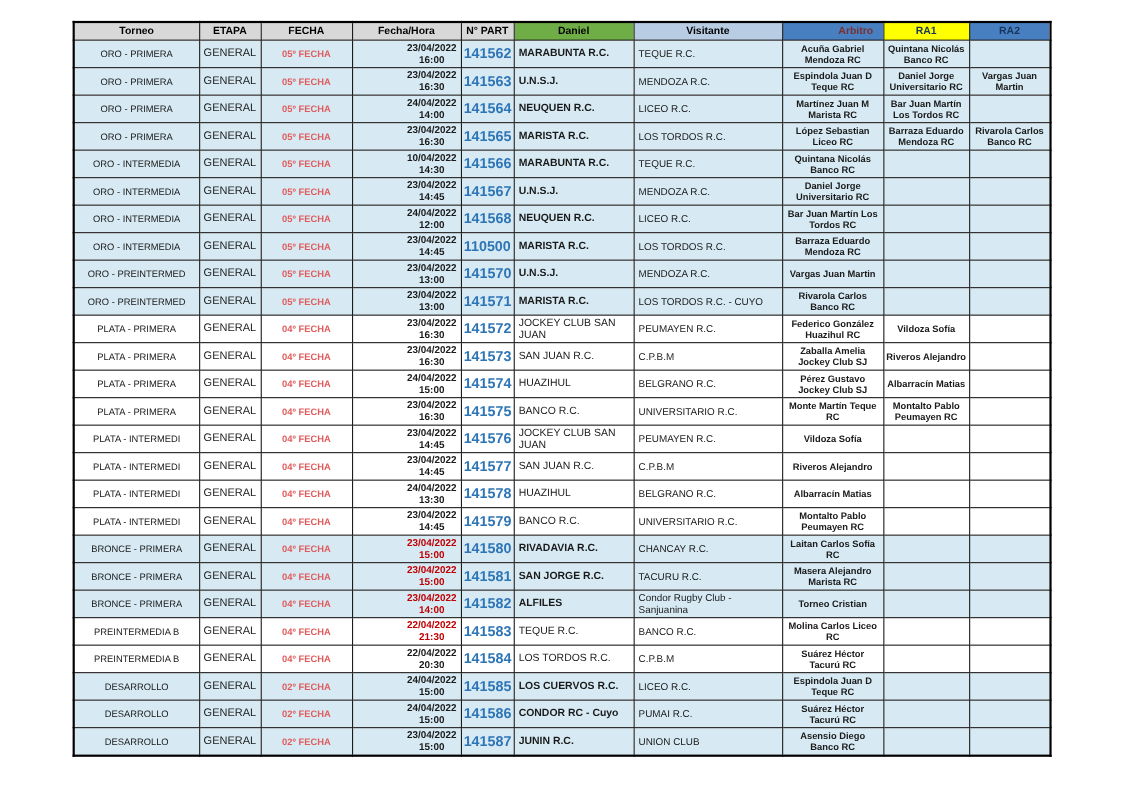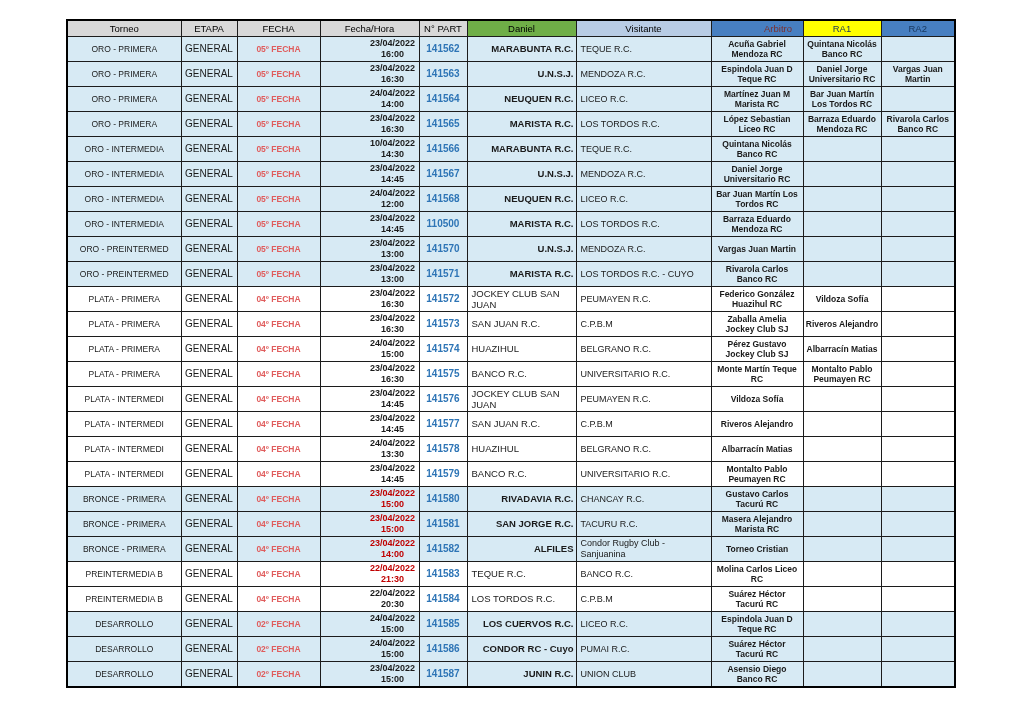--- a/index.html
+++ b/index.html
@@ -11,21 +11,21 @@
   .sheet{position:absolute;left:66px;top:19px;}
   table{
     border-collapse:collapse;table-layout:fixed;width:888px;
     border:2px solid #000;
   }
   th,td{
     border:1px solid #1c1c1c;overflow:hidden;padding:0 2px;
     vertical-align:middle;
   }
   th{
-    height:15px;font-size:9.5px;font-weight:normal;text-align:center;
+    height:15px;font-size:9.5px;font-weight:bold;text-align:center;
     color:#000;
   }
   td{
     height:24px;font-size:8.5px;text-align:center;color:#1a1a1a;
     line-height:1.18;
   }
   
   .h-gray{background:var(--header-gray);}
   .h-local{background:var(--header-green);}
   .h-visitante{background:var(--header-periwinkle);}
@@ -34,23 +34,23 @@
   .h-ra2{background:var(--header-blue);color:var(--ra-text);}
   
   tr.band-blue td{background:var(--band-blue);}
   tr.band-white td{background:#ffffff;}
   
   td.c-torneo{font-size:8.5px;}
   td.c-etapa{font-size:10px;}
   td.c-fecha{color:var(--fecha-red);font-weight:bold;text-align:center;}
   td.c-fecha_hora{font-weight:bold;font-size:9px;padding-left:48px;}
   tr.red-time td.c-fecha_hora{color:var(--date-red);}
-  td.c-npart{color:var(--npart-blue);font-weight:bold;font-size:10px;}
+  td.c-npart{color:var(--npart-blue);font-weight:bold;font-size:13px;}
   td.c-local{text-align:left;padding-left:4px;font-size:9.5px;}
-  tr.band-blue td.c-local{font-weight:bold;text-align:right;}
+  tr.band-blue td.c-local{font-weight:bold;}
   td.c-visitante{text-align:left;padding-left:4px;font-size:9px;}
   td.c-arbitro,td.c-ra1,td.c-ra2{font-weight:bold;font-size:8.5px;}
 </style>
 </head>
 <body>
 
 <div class="sheet">
   <table>
     <colgroup>
         <col style="width: 114px;">
@@ -296,21 +296,21 @@
           <td class="c-ra2"></td>
         </tr>
         <tr class="band-blue red-time">
           <td class="c-torneo">BRONCE - PRIMERA</td>
           <td class="c-etapa">GENERAL</td>
           <td class="c-fecha">04º FECHA</td>
           <td class="c-fecha_hora">23/04/2022 15:00</td>
           <td class="c-npart">141580</td>
           <td class="c-local">RIVADAVIA R.C.</td>
           <td class="c-visitante">CHANCAY R.C.</td>
-          <td class="c-arbitro">Gustavo Carlos  Tacurú RC</td>
+          <td class="c-arbitro">Laitan Carlos  Sofía RC</td>
           <td class="c-ra1"></td>
           <td class="c-ra2"></td>
         </tr>
         <tr class="band-blue red-time">
           <td class="c-torneo">BRONCE - PRIMERA</td>
           <td class="c-etapa">GENERAL</td>
           <td class="c-fecha">04º FECHA</td>
           <td class="c-fecha_hora">23/04/2022 15:00</td>
           <td class="c-npart">141581</td>
           <td class="c-local">SAN JORGE R.C.</td>

